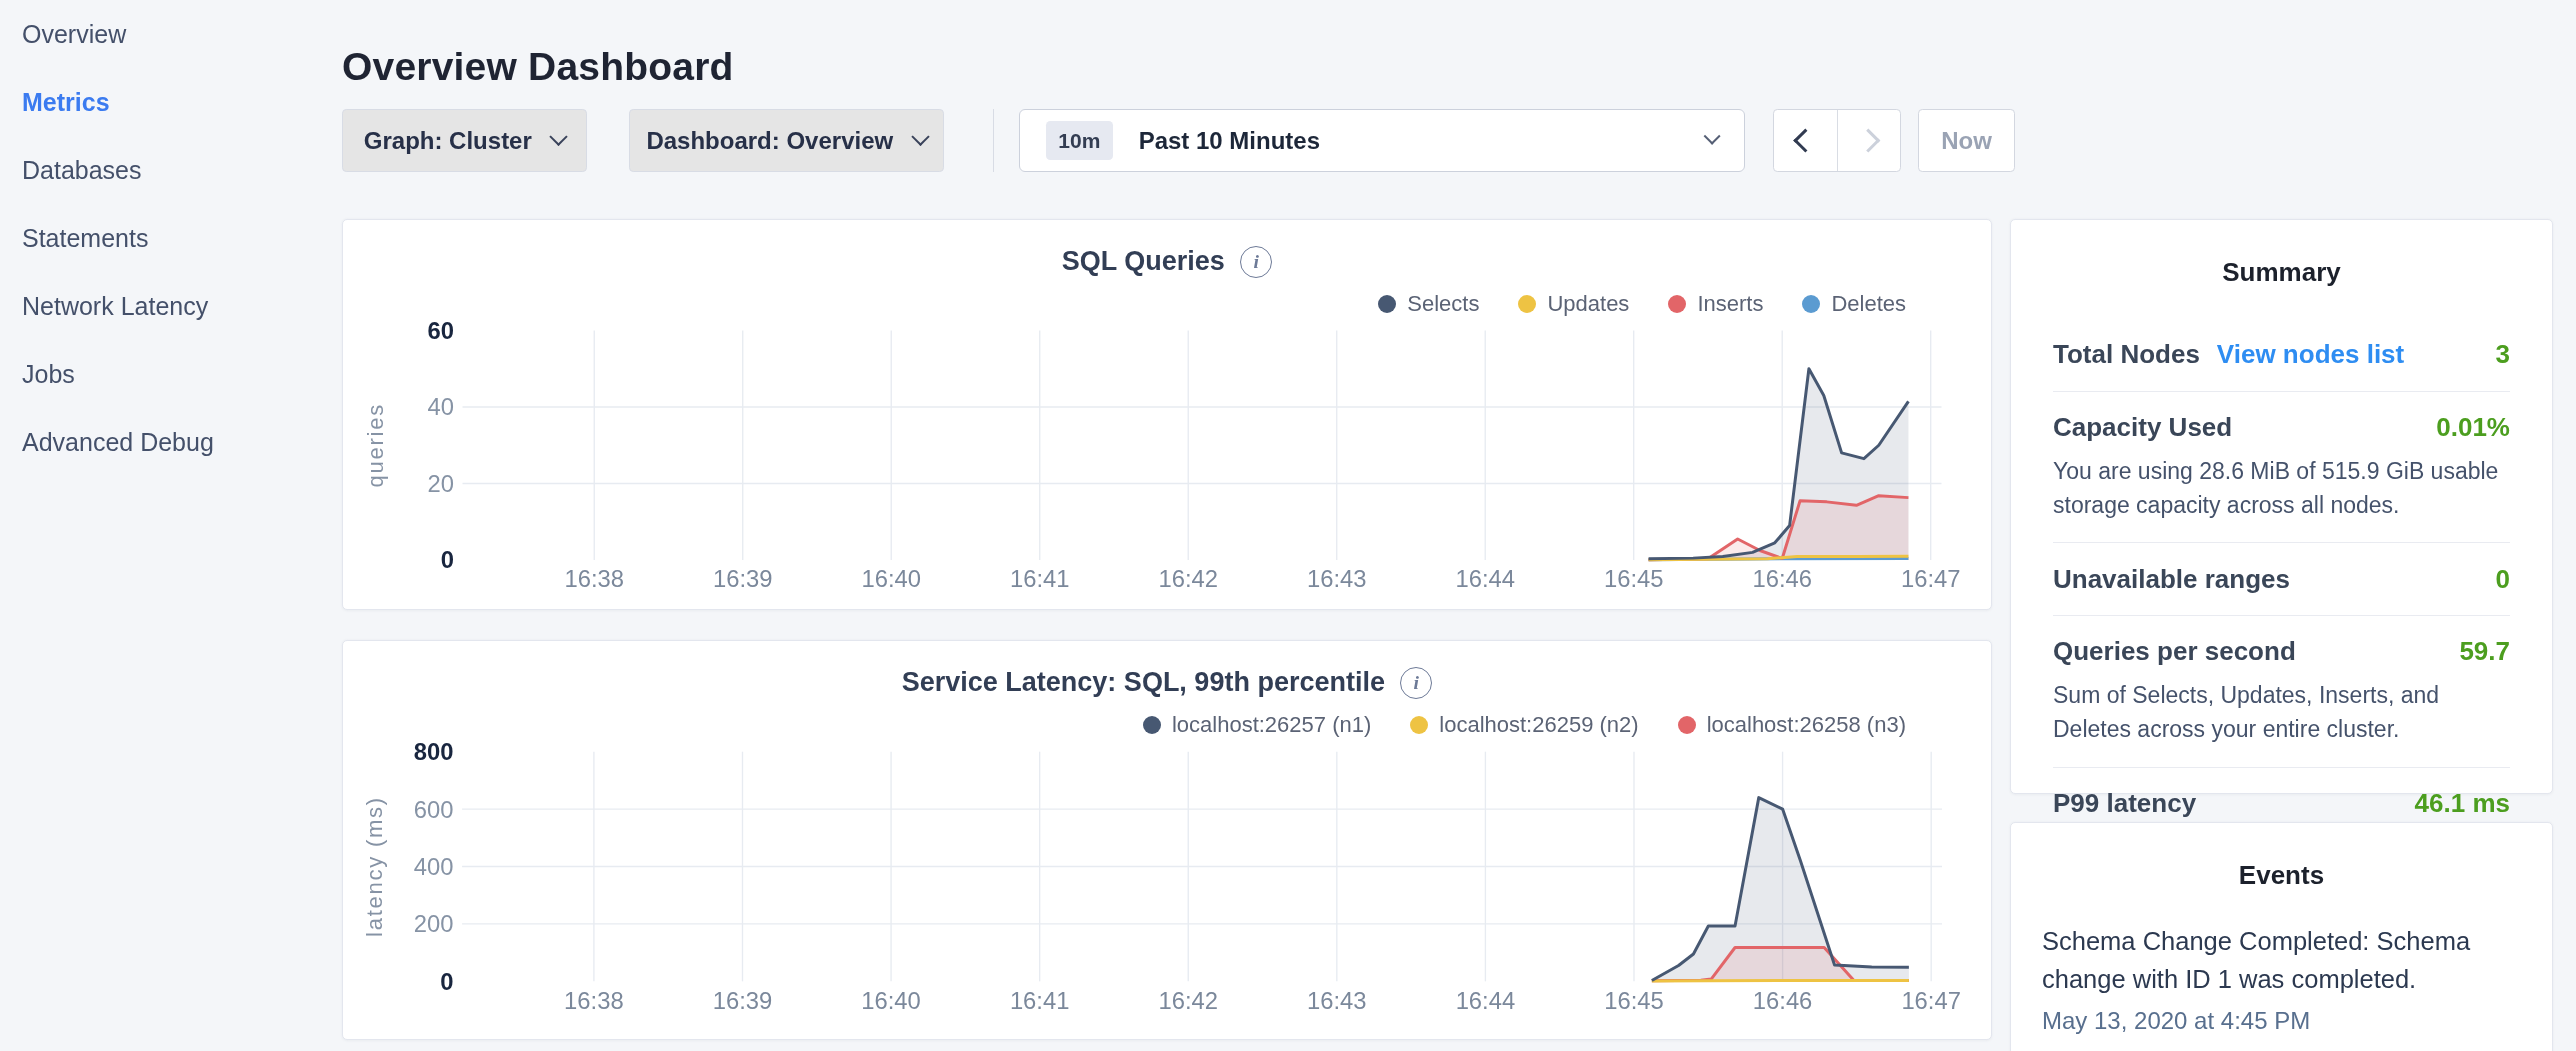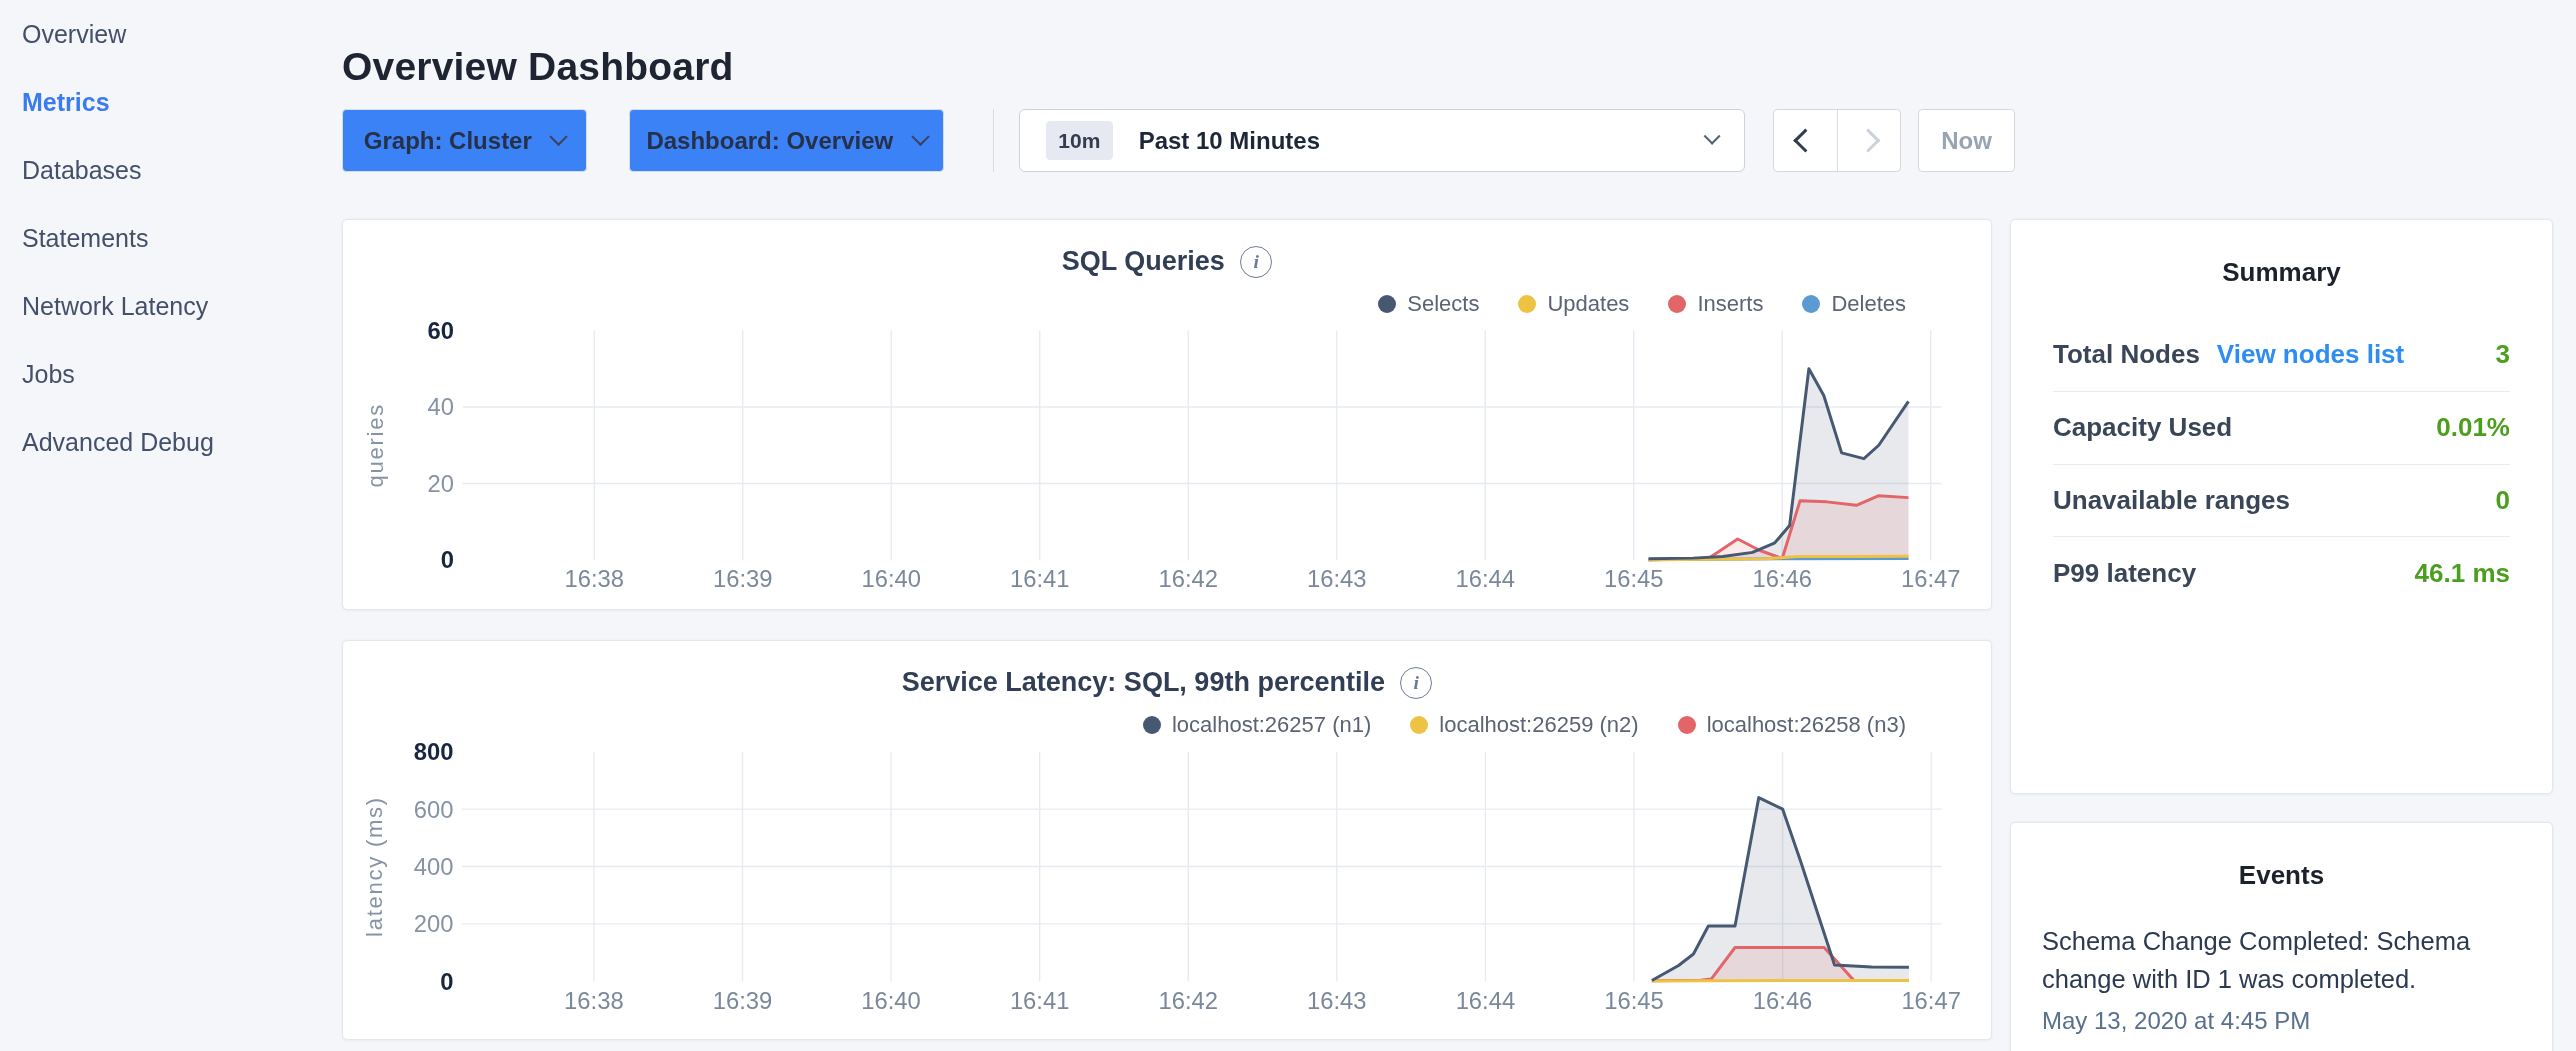--- a/index.html
+++ b/index.html
@@ -16,21 +16,21 @@
   }
   .side-item.active{color:#3b7bf0;font-weight:700;}
   
   .page-title{
     position:absolute;left:342px;top:18.7px;
     font-size:39px;font-weight:700;color:#1f2433;letter-spacing:0.2px;
   }
   
   .dd-button{
     position:absolute;top:109px;height:63px;box-sizing:border-box;
-    background:#3b82f6;border:0.9px solid #d8dce5;border-radius:4.3px;
+    background:#e5e5e5;border:0.9px solid #d8dce5;border-radius:4.3px;
     display:flex;align-items:center;justify-content:center;gap:20.4px;
     font-size:24px;font-weight:700;color:#273048;cursor:pointer;
   }
   #graph-dd{left:342px;width:245px;}
   #dashboard-dd{left:629px;width:315px;}
   .chev-down{
     width:11px;height:11px;border-right:2.6px solid #39425a;border-bottom:2.6px solid #39425a;
     transform:rotate(45deg) translate(-2.6px,-2.6px);display:inline-block;
   }
   .toolbar-divider{position:absolute;left:993px;top:109px;width:0.9px;height:63px;background:#d8dce5;}
@@ -265,26 +265,34 @@
           <span>Total Nodes</span>
           <span class="srow-link">View nodes list</span>
           <span class="srow-value">3</span>
         </div>
       </div>
       <div class="srow">
         <div class="srow-head">
           <span>Capacity Used</span>
           <span class="srow-value">0.01%</span>
         </div>
+        <div class="srow-sub">You are using 28.6 MiB of 515.9 GiB usable storage capacity across all nodes.</div>
       </div>
       <div class="srow">
         <div class="srow-head">
           <span>Unavailable ranges</span>
           <span class="srow-value">0</span>
         </div>
+      </div>
+      <div class="srow">
+        <div class="srow-head">
+          <span>Queries per second</span>
+          <span class="srow-value">59.7</span>
+        </div>
+        <div class="srow-sub">Sum of Selects, Updates, Inserts, and Deletes across your entire cluster.</div>
       </div>
       <div class="srow">
         <div class="srow-head">
           <span>P99 latency</span>
           <span class="srow-value">46.1 ms</span>
         </div>
       </div>
     </div>
 </div>
 

